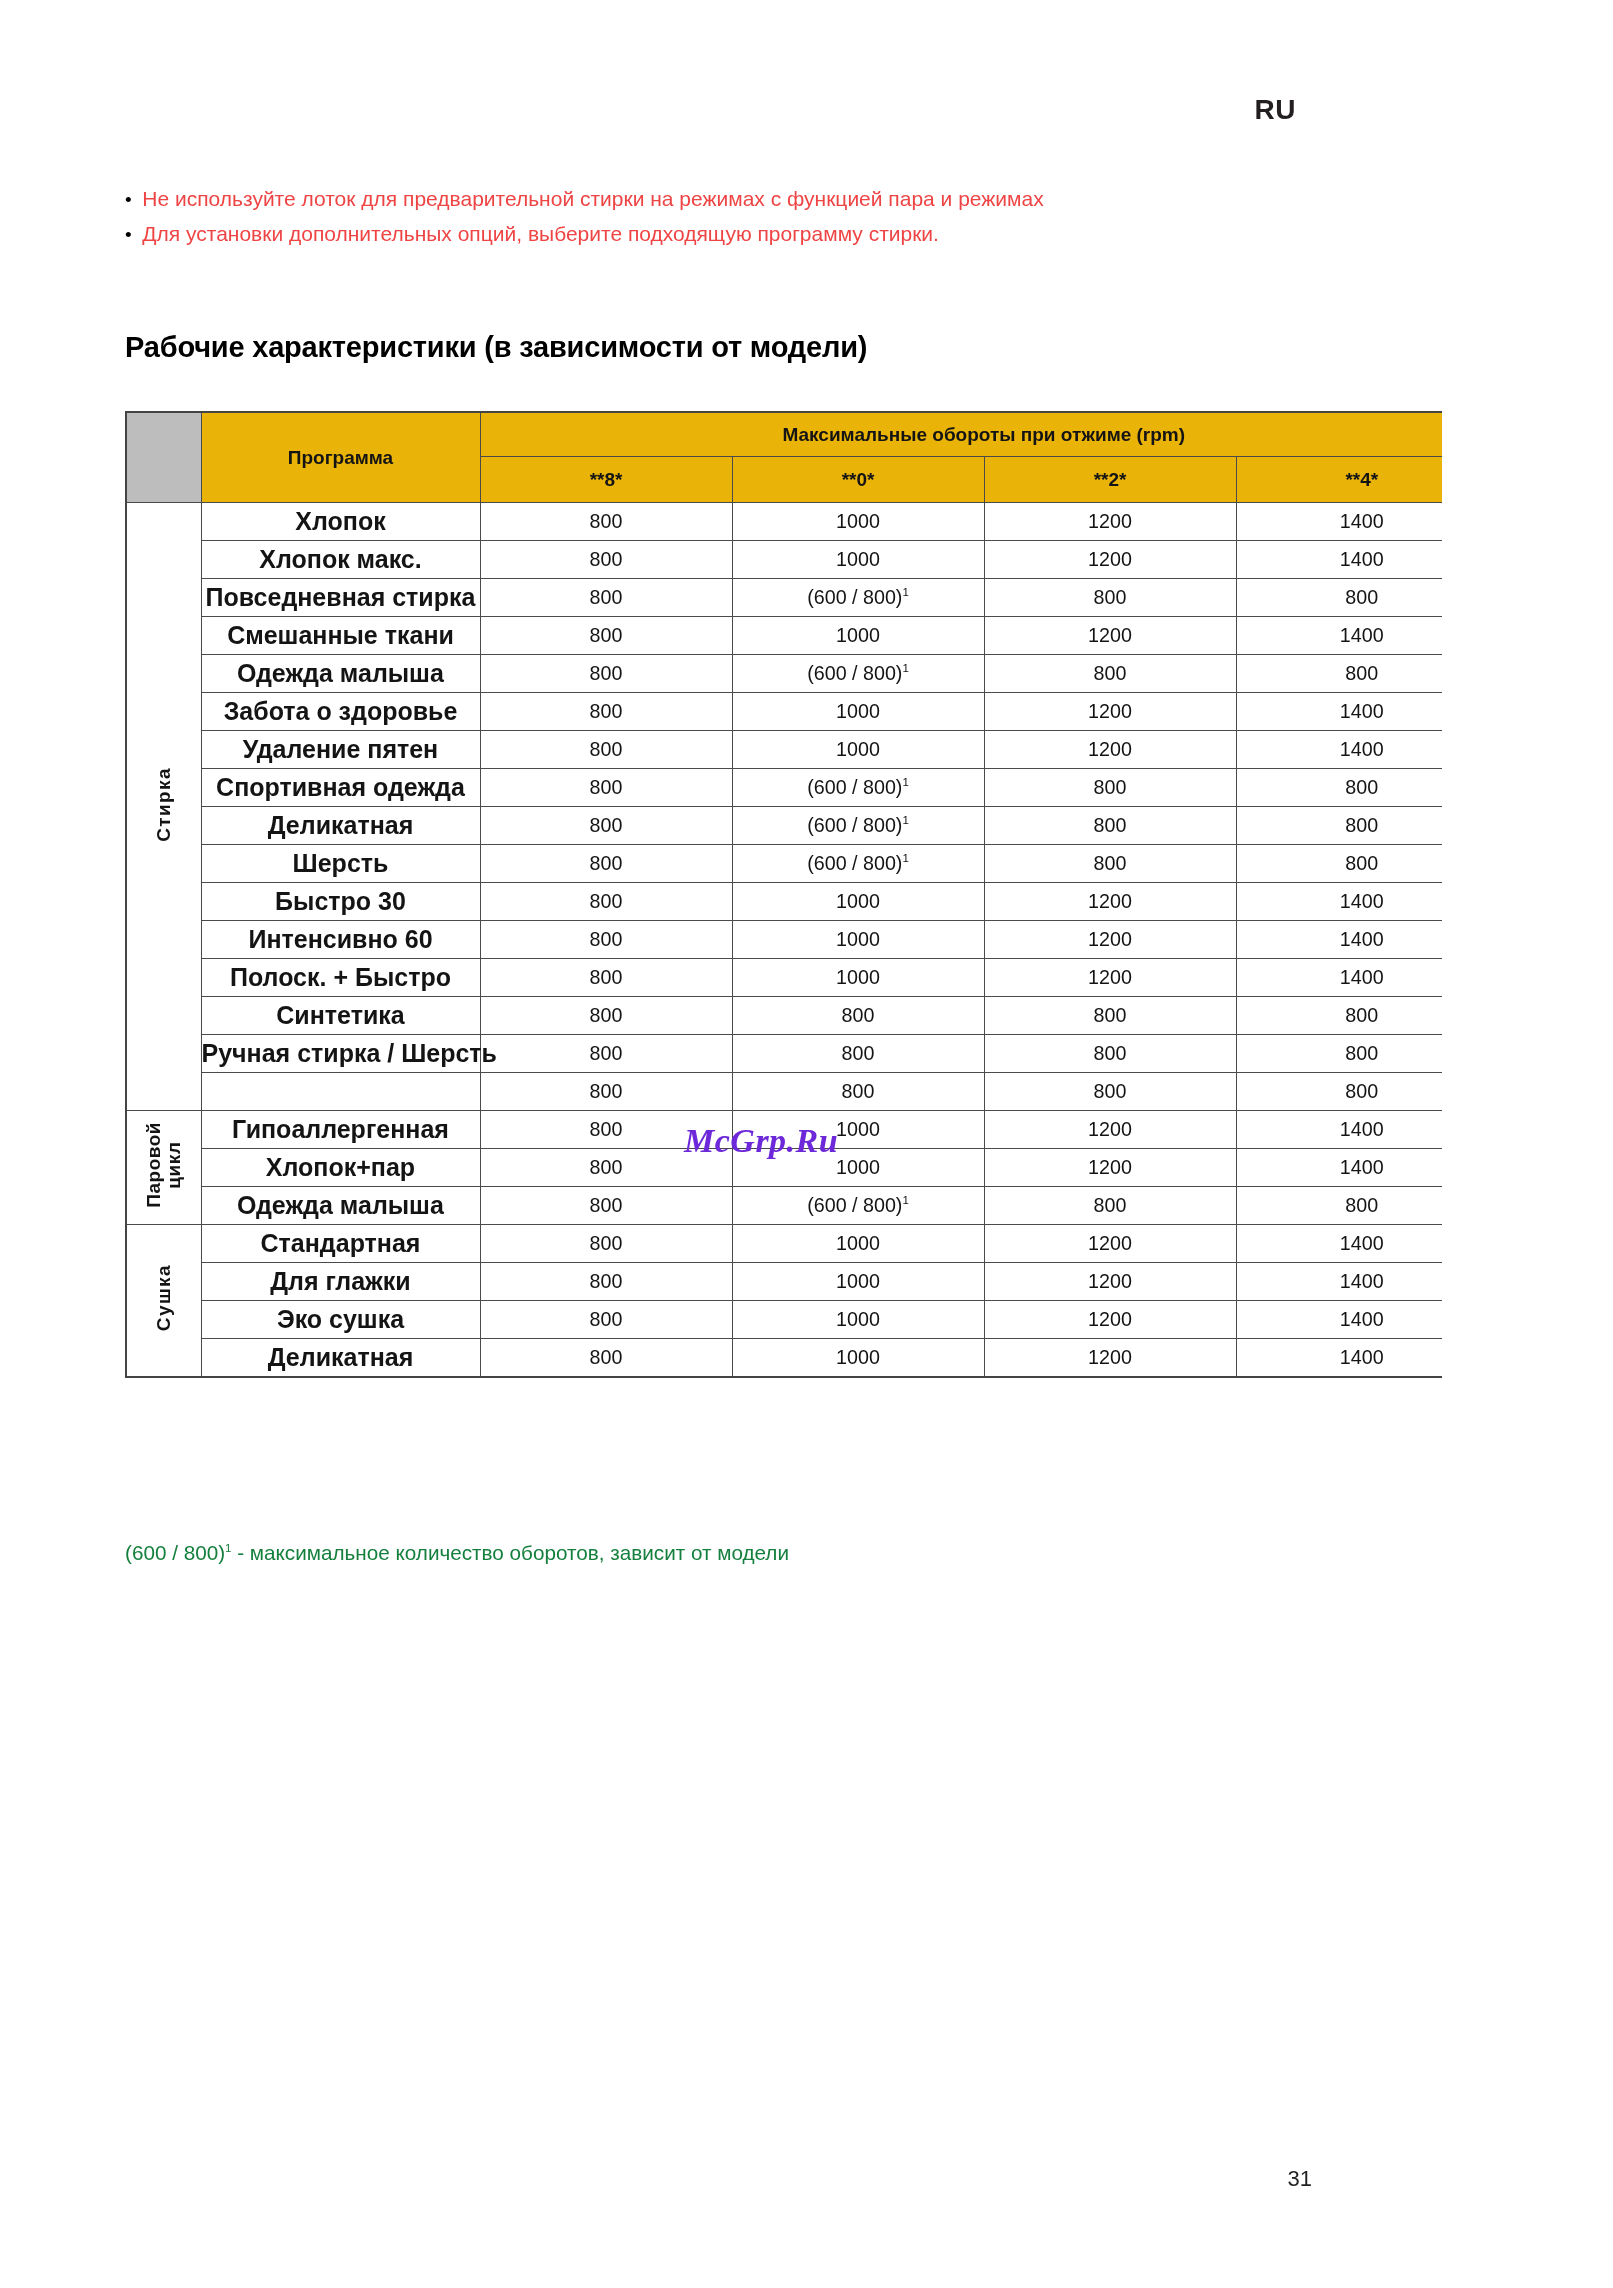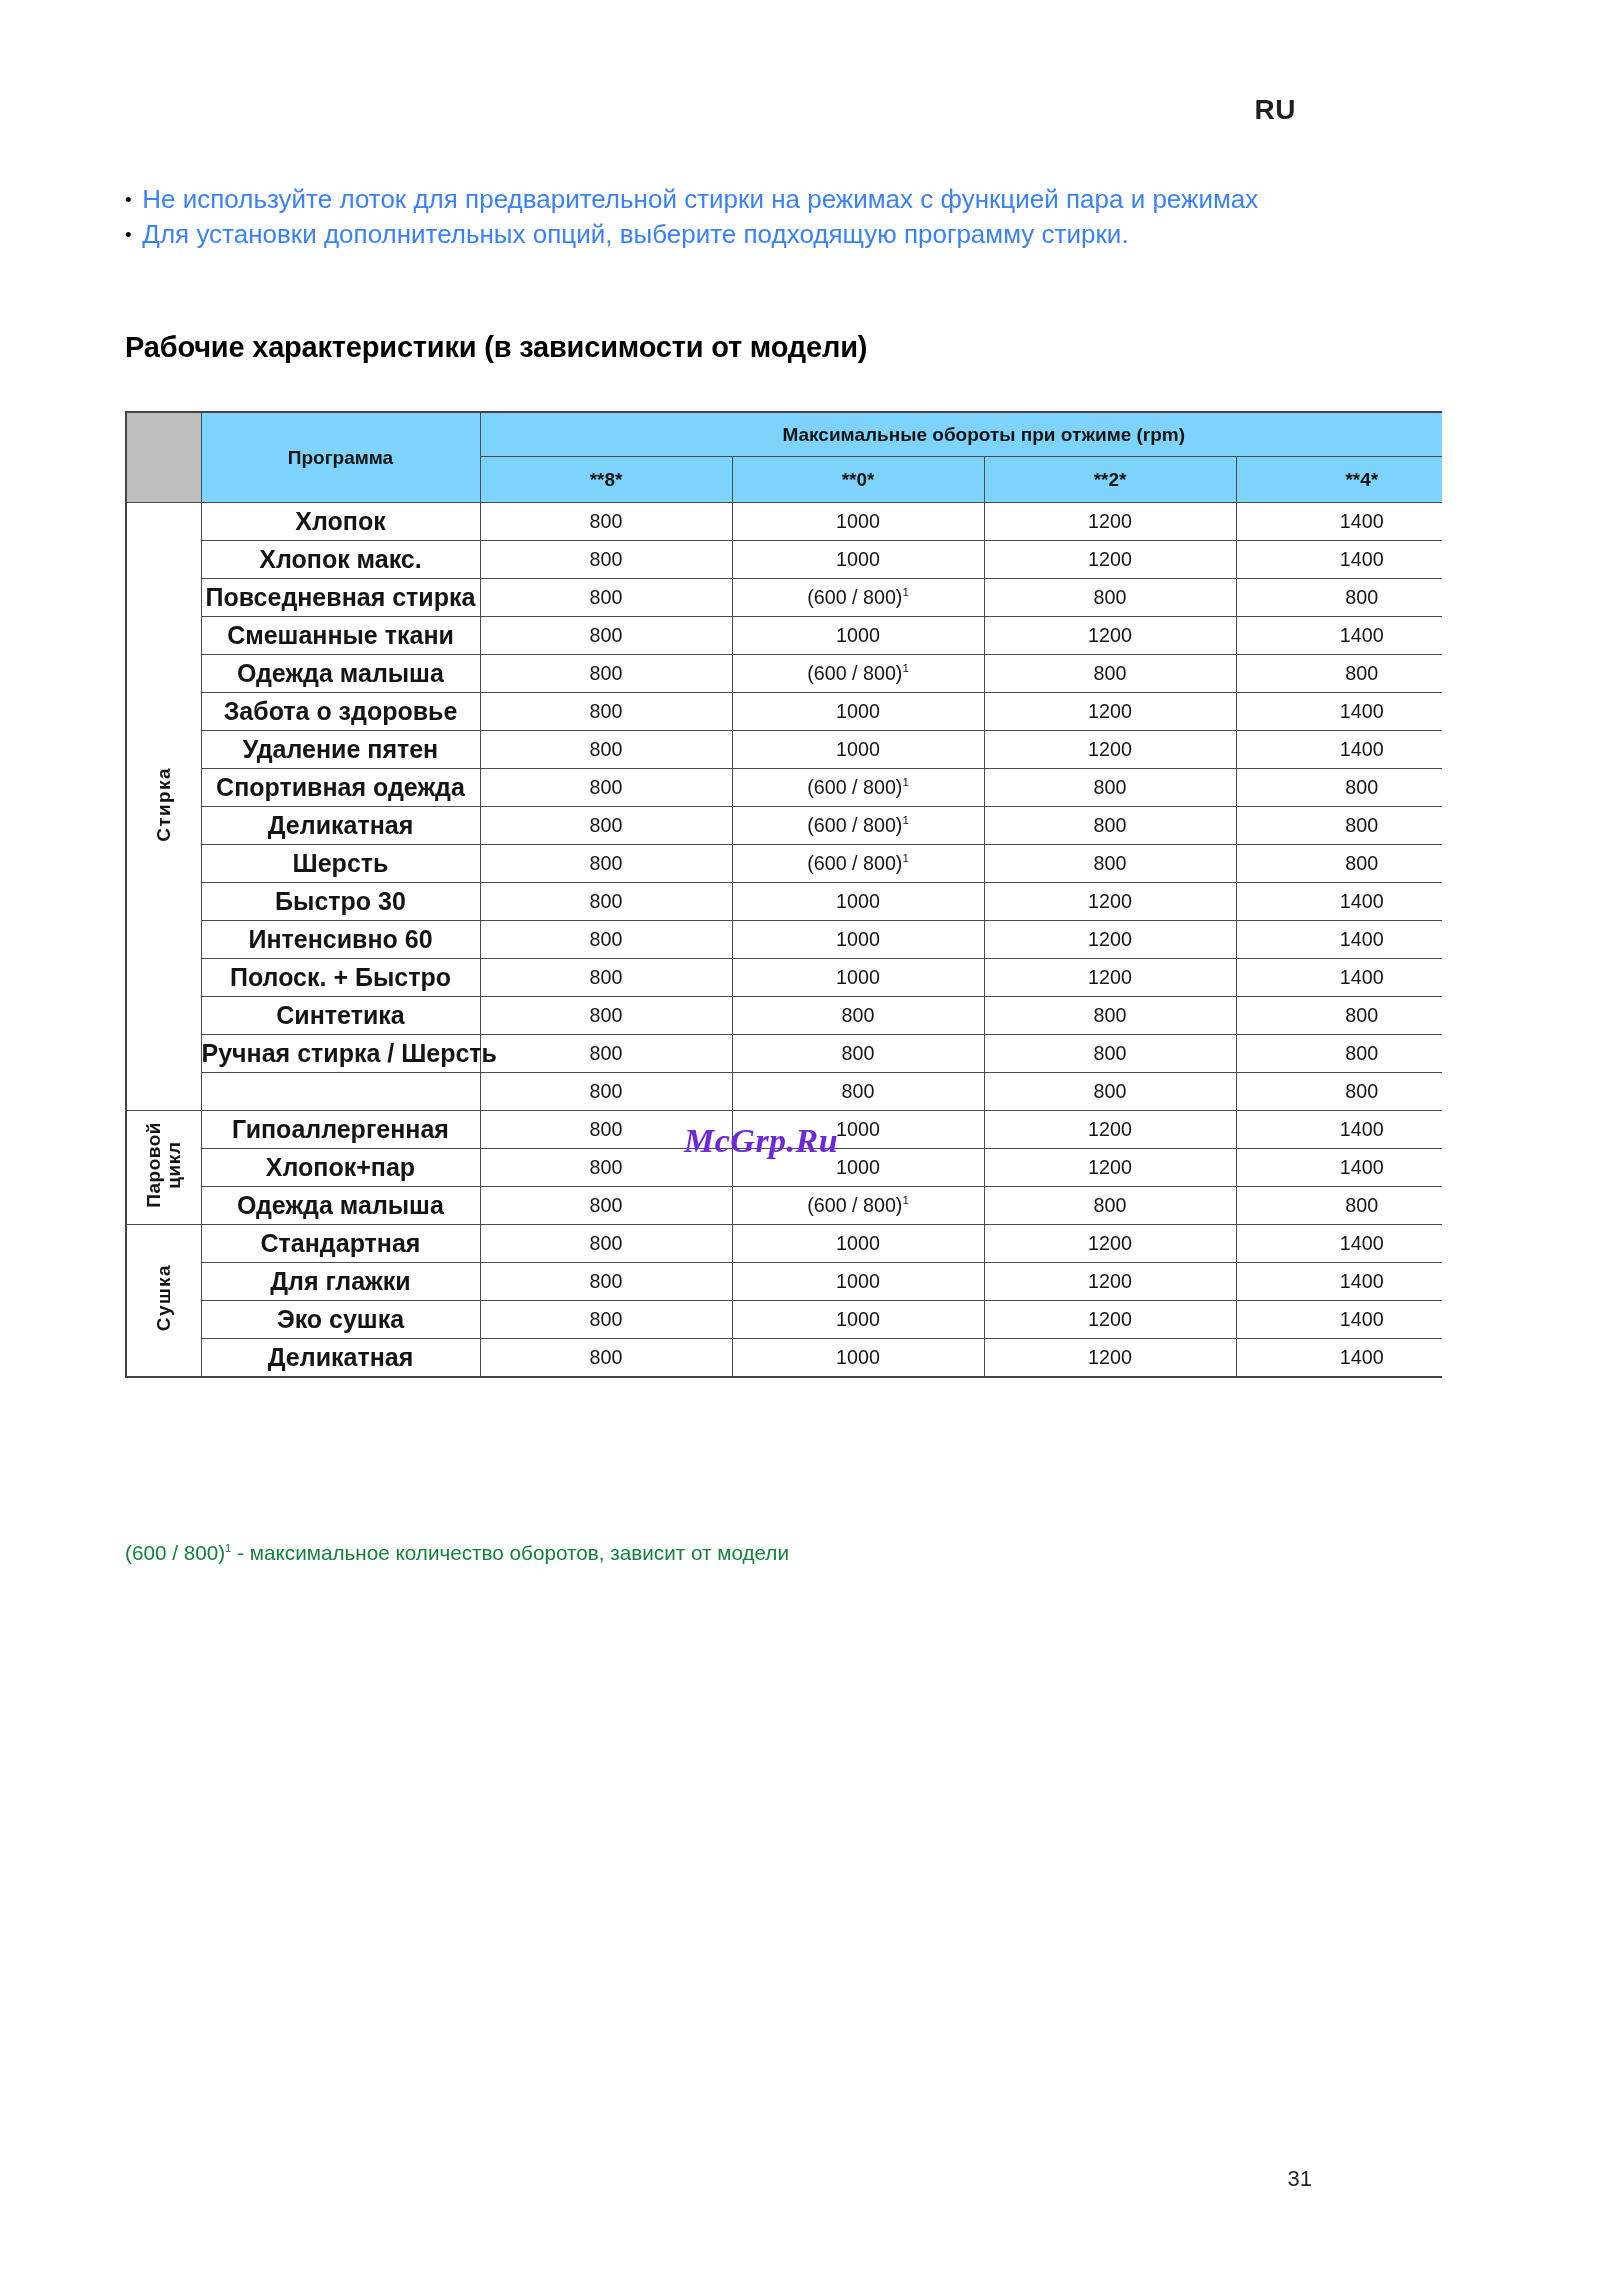--- a/index.html
+++ b/index.html
@@ -45,23 +45,23 @@
     margin-bottom: 1.9px;
   }
   .bullet-dot {
     width: 17.3px;
     flex: 0 0 17.3px;
     font-size: 19px;
     line-height: 33px;
     color: #000;
   }
   .bullet-text {
-    font-size: 26px;
+    font-size: 21px;
     line-height: 32px;
-    color: #3b82f6;
+    color: #ef4444;
   }
   .bullet-text .emph {
     display: block;
     font-weight: bold;
     margin-top: 1.9px;
   }
 
   
   .section-title {
     position: absolute;
@@ -93,21 +93,21 @@
     vertical-align: middle;
     font-size: 19px;
     color: #141414;
   }
   
   col.c-group { width: 75px; }
   col.c-prog  { width: 279px; }
   col.c-val   { width: 252px; }
 
   thead th {
-    background: #7dd3fc;
+    background: #eab308;
     font-weight: bold;
   }
   th.th-corner { background: #bdbdbd; }
   th.th-prog {
     font-size: 20px;
     font-weight: bold;
     height: 89px;
   }
   th.th-span {
     font-size: 20.7px;

